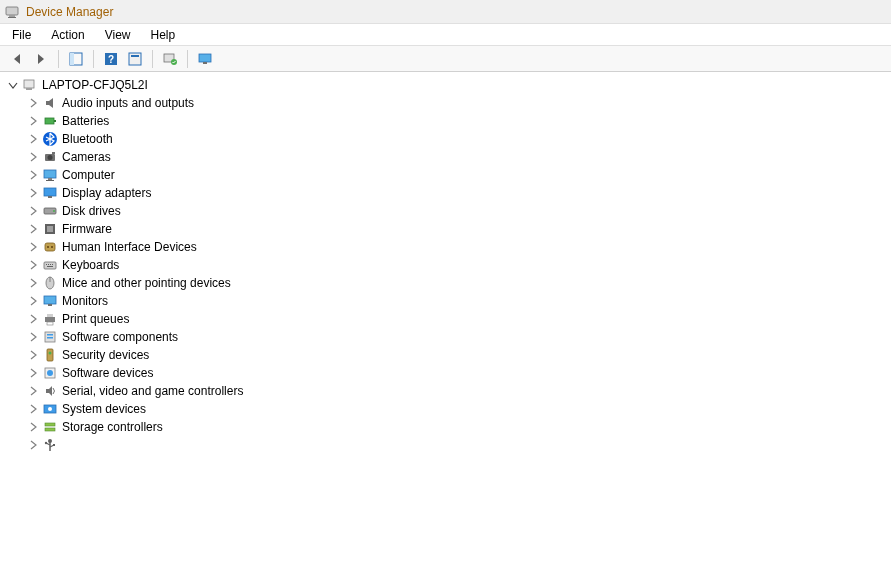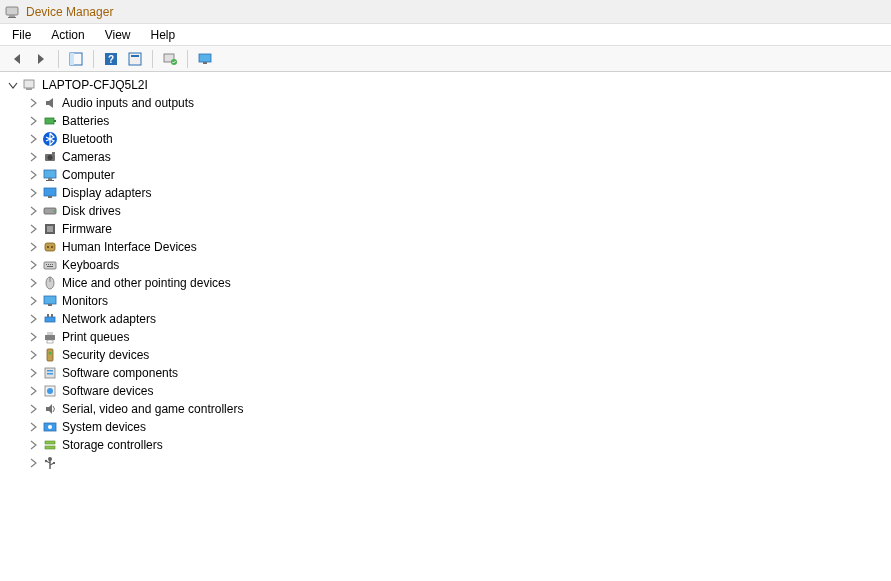--- a/index.html
+++ b/index.html
@@ -503,63 +503,50 @@
           <span class="node-label">Monitors</span>
         </div>
         <div class="tree-node child">
           <span class="expand-icon">
             <svg width="14" height="14">
               <use href="#ico-chevron-right"></use>
             </svg>
           </span>
           <span class="node-icon">
             <svg width="16" height="16">
-              <use href="#ico-network"></use>
-            </svg>
-          </span>
-          <span class="node-label">Network adapters</span>
-        </div>
-        <div class="tree-node child">
-          <span class="expand-icon">
-            <svg width="14" height="14">
-              <use href="#ico-chevron-right"></use>
-            </svg>
-          </span>
-          <span class="node-icon">
-            <svg width="16" height="16">
               <use href="#ico-printer"></use>
             </svg>
           </span>
           <span class="node-label">Print queues</span>
         </div>
         <div class="tree-node child">
           <span class="expand-icon">
             <svg width="14" height="14">
               <use href="#ico-chevron-right"></use>
             </svg>
           </span>
           <span class="node-icon">
             <svg width="16" height="16">
+              <use href="#ico-software"></use>
+            </svg>
+          </span>
+          <span class="node-label">Software components</span>
+        </div>
+        <div class="tree-node child">
+          <span class="expand-icon">
+            <svg width="14" height="14">
+              <use href="#ico-chevron-right"></use>
+            </svg>
+          </span>
+          <span class="node-icon">
+            <svg width="16" height="16">
               <use href="#ico-security"></use>
             </svg>
           </span>
           <span class="node-label">Security devices</span>
-        </div>
-        <div class="tree-node child">
-          <span class="expand-icon">
-            <svg width="14" height="14">
-              <use href="#ico-chevron-right"></use>
-            </svg>
-          </span>
-          <span class="node-icon">
-            <svg width="16" height="16">
-              <use href="#ico-software"></use>
-            </svg>
-          </span>
-          <span class="node-label">Software components</span>
         </div>
         <div class="tree-node child">
           <span class="expand-icon">
             <svg width="14" height="14">
               <use href="#ico-chevron-right"></use>
             </svg>
           </span>
           <span class="node-icon">
             <svg width="16" height="16">
               <use href="#ico-softdev"></use>

